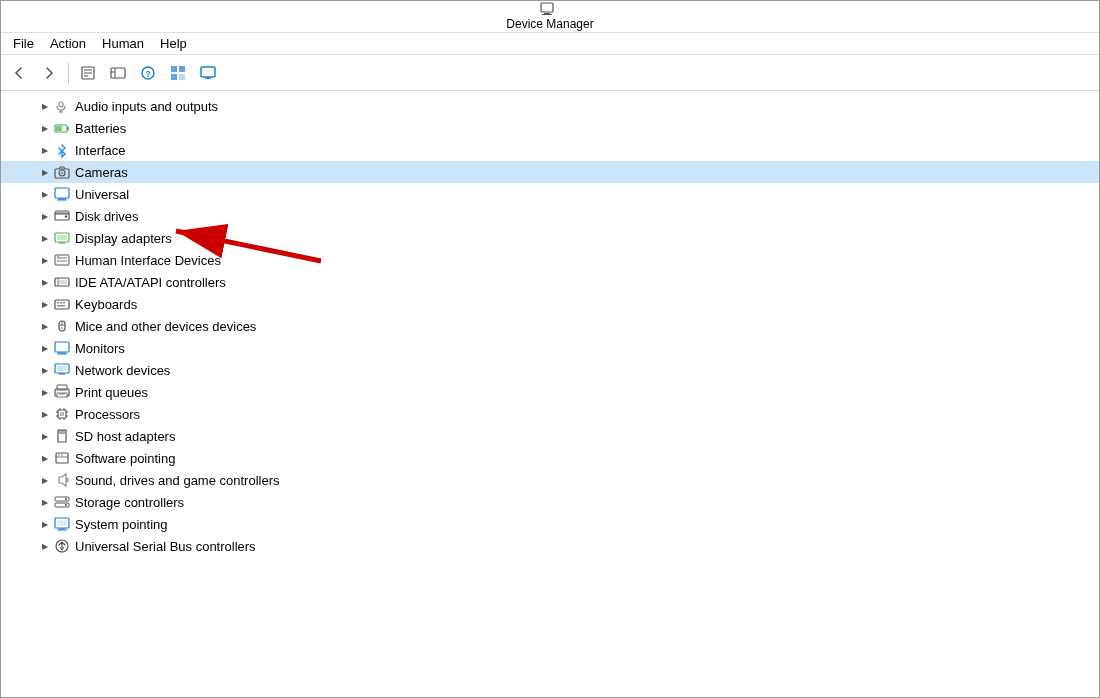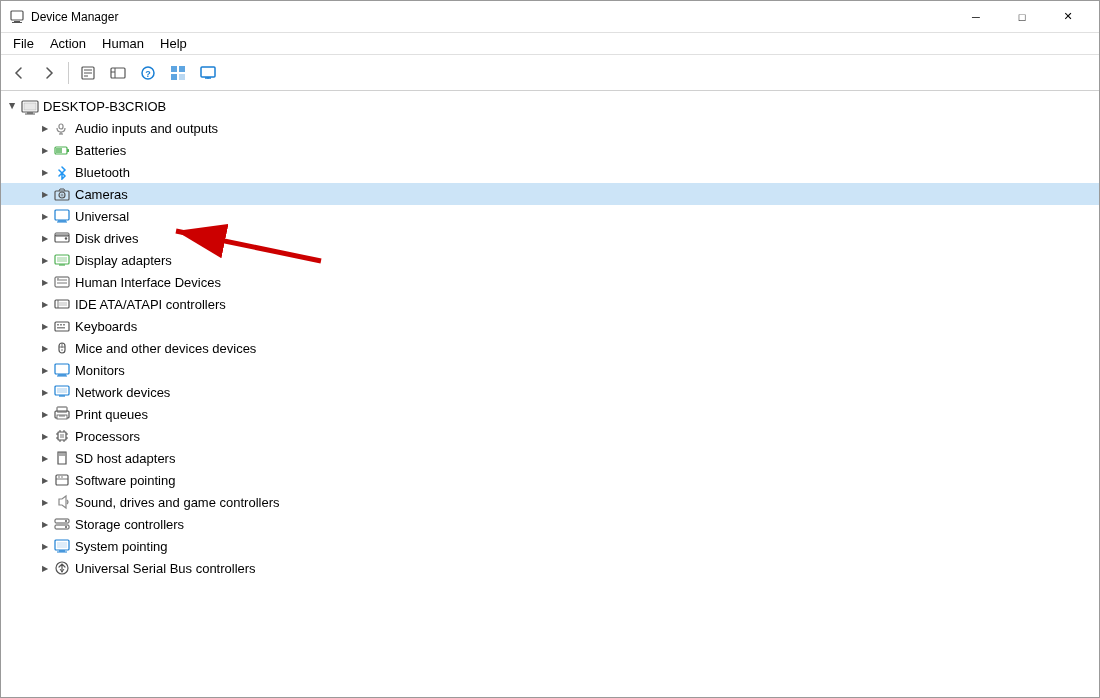--- a/index.html
+++ b/index.html
@@ -21,20 +21,21 @@
     }
     
     .title-bar {
       background: #fff;
       height: 32px;
       display: flex;
       align-items: center;
       padding: 0 8px;
       border-bottom: 1px solid #e0e0e0;
       user-select: none;
+      flex-direction: column;
     }
     .title-bar-icon {
       width: 16px;
       height: 16px;
       margin-right: 6px;
       display: flex;
       align-items: center;
       justify-content: center;
     }
     .title-bar-text {
@@ -243,32 +244,20 @@
         <rect x="1" y="2" width="14" height="10" rx="1" fill="none" stroke="#1a7fd4" stroke-width="1.5"></rect>
         <line x1="5" y1="13" x2="11" y2="13" stroke="#1a7fd4" stroke-width="1.5"></line>
         <line x1="8" y1="12" x2="8" y2="14" stroke="#1a7fd4" stroke-width="1"></line>
       </svg>
     </button>
   </div>
 
   <div class="tree-area">
     <div class="tree-root">
 
-      <div class="root-item">
-        <div class="chevron open">▶</div>
-        <div class="item-icon">
-          <svg width="18" height="18" viewBox="0 0 18 18">
-            <rect x="1" y="4" width="16" height="11" rx="1" fill="none" stroke="#555" stroke-width="1.2"></rect>
-            <rect x="3" y="6" width="12" height="7" fill="#e8e8e8" stroke="#aaa" stroke-width="0.5"></rect>
-            <line x1="6" y1="16" x2="12" y2="16" stroke="#555" stroke-width="1.2"></line>
-            <line x1="4" y1="17" x2="14" y2="17" stroke="#555" stroke-width="1"></line>
-          </svg>
-        </div>
-        <span class="item-label">DESKTOP-B3CRIOB</span>
-      </div>
 
       <div class="tree-item" style="padding-left: 36px;">
         <div class="chevron">▶</div>
         <div class="item-icon icon-audio">
           <svg width="16" height="16" viewBox="0 0 16 16">
             <rect x="5" y="4" width="4" height="5" rx="2" fill="none" stroke="#888" stroke-width="1.2"></rect>
             <path d="M3 8 Q3 12 7 12 Q11 12 11 8" fill="none" stroke="#888" stroke-width="1.2"></path>
             <line x1="7" y1="12" x2="7" y2="14" stroke="#888" stroke-width="1.2"></line>
             <line x1="5" y1="14" x2="9" y2="14" stroke="#888" stroke-width="1.2"></line>
           </svg>
@@ -289,21 +278,21 @@
       </div>
 
       <div class="tree-item" style="padding-left: 36px;">
         <div class="chevron">▶</div>
         <div class="item-icon icon-bluetooth">
           <svg width="16" height="16" viewBox="0 0 16 16">
             <path d="M8 3 L11 6 L8 9 L11 12 L8 15 L8 9 L5 12" fill="none" stroke="#2196f3" stroke-width="1.5" stroke-linecap="round"></path>
             <path d="M8 9 L5 6" fill="none" stroke="#2196f3" stroke-width="1.5" stroke-linecap="round"></path>
           </svg>
         </div>
-        <span class="item-label">Bluetooth</span>
+        <span class="item-label">Interface</span>
       </div>
 
       <div class="tree-item highlighted" style="padding-left: 36px; background: #cce4f7;">
         <div class="chevron">▶</div>
         <div class="item-icon">
           <svg width="16" height="16" viewBox="0 0 16 16">
             <rect x="1" y="5" width="14" height="9" rx="1" fill="none" stroke="#555" stroke-width="1.2"></rect>
             <circle cx="8" cy="9" r="3" fill="none" stroke="#555" stroke-width="1.2"></circle>
             <circle cx="8" cy="9" r="1.5" fill="#555" opacity="0.5"></circle>
             <path d="M5 5 L6 3 L10 3 L11 5" fill="none" stroke="#555" stroke-width="1"></path>

